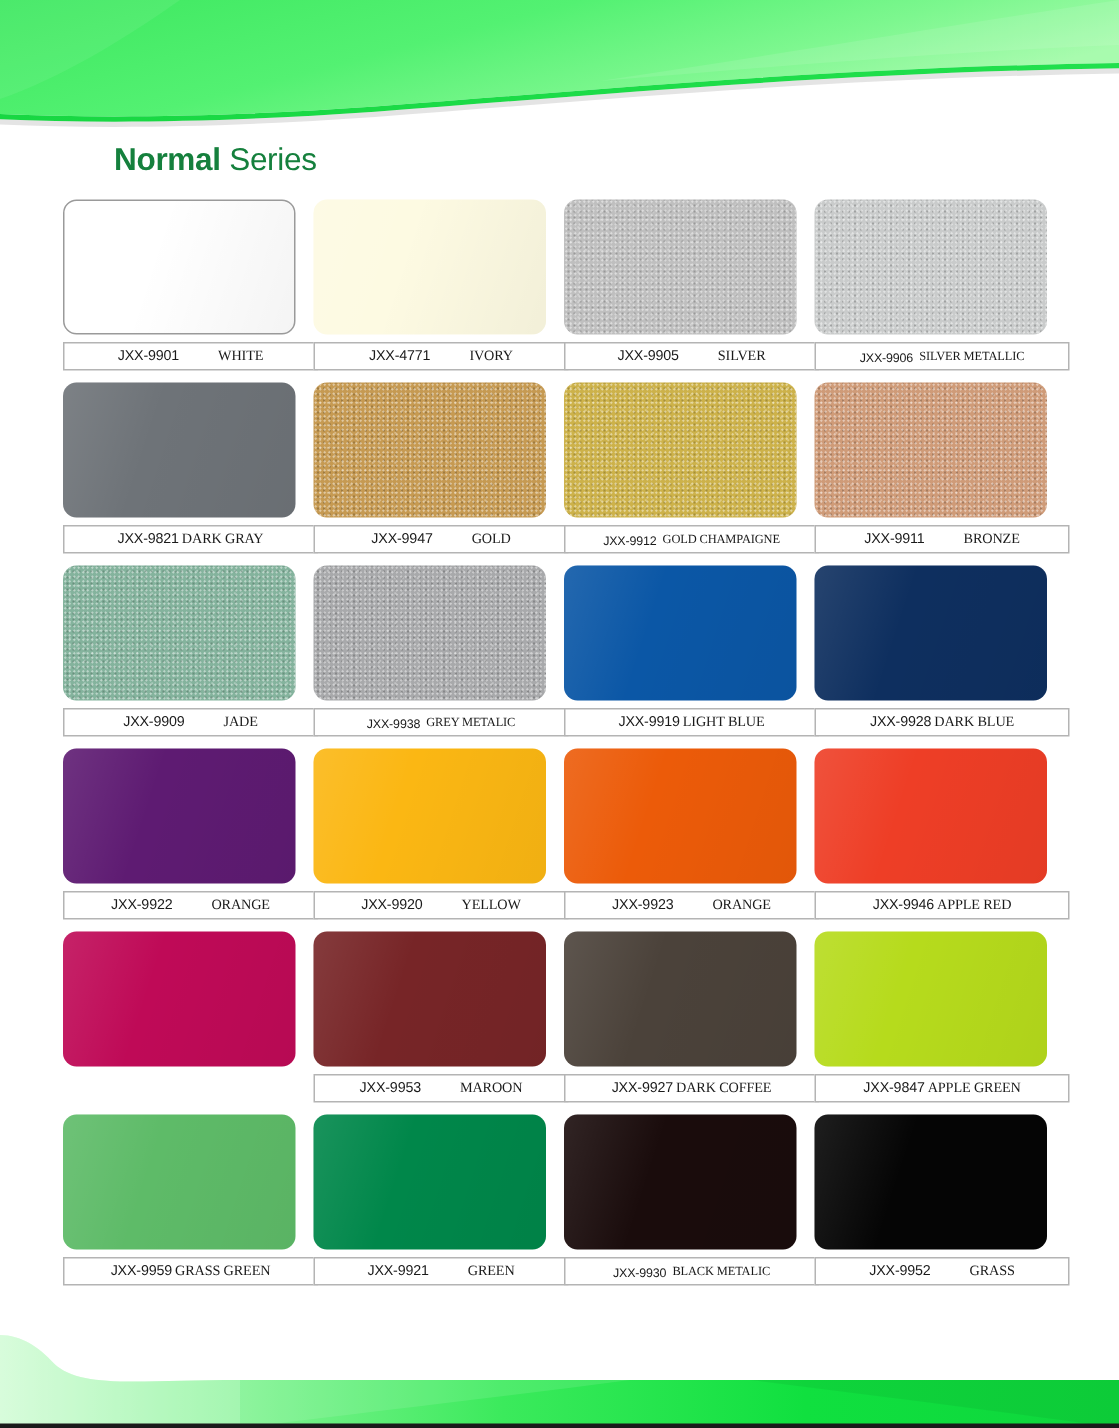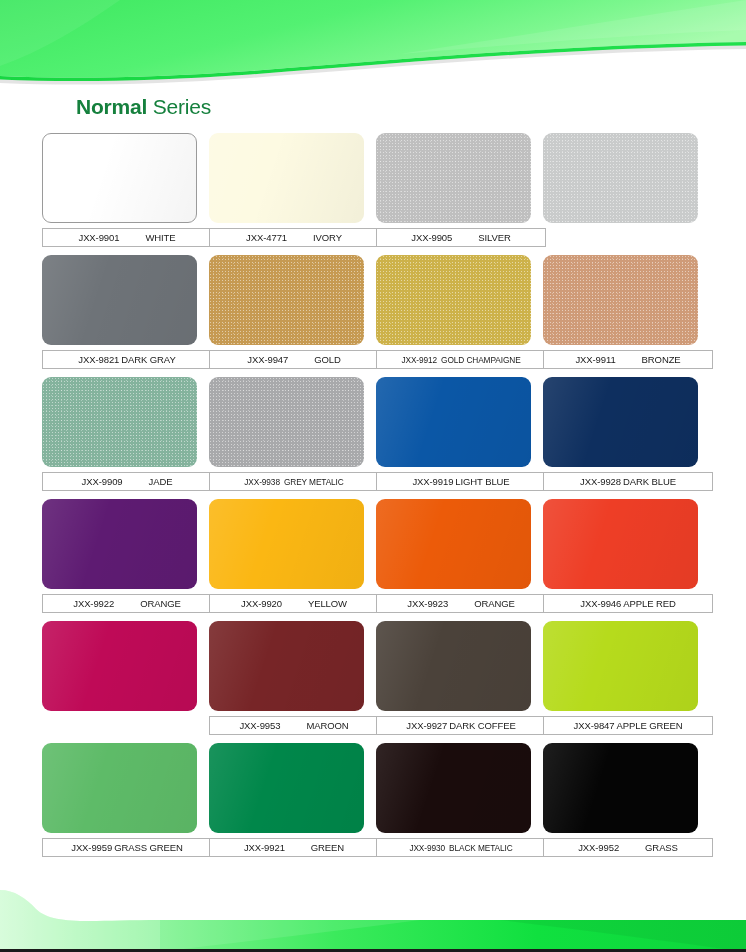--- a/index.html
+++ b/index.html
@@ -109,21 +109,21 @@
     align-items: center;
     justify-content: center;
     gap: 2px;
     font-size: 9.5px;
     color: #1a1a1a;
     white-space: nowrap;
     overflow: hidden;
     padding: 0 3px;
   }
   .swatch-label .code { letter-spacing: -0.1px; }
-  .swatch-label .name { letter-spacing: -0.1px; }
+  .swatch-label .name { letter-spacing: -0.1px; font-family: Liberation Serif, serif; }
   .swatch-label.tight { gap: 4px; font-size: 8.3px; }
   .swatch-label.wide  { gap: 26px; }
 </style>
 </head>
 <body>
 
 <svg id="header-wave" viewBox="0 0 746 92" preserveAspectRatio="none">
   <defs>
     <linearGradient id="gradHead" x1="0" y1="0" x2="1" y2="0.4">
       <stop offset="0%" stop-color="#3EE860"></stop>
@@ -185,20 +185,24 @@
       </div>
       <div class="swatch-cell">
         <div class="swatch-chip metallic" style="background: rgb(191, 191, 191);"></div>
         <div class="swatch-label wide">
           <span class="code">JXX-9905</span>
           <span class="name">SILVER</span>
         </div>
       </div>
       <div class="swatch-cell">
         <div class="swatch-chip metallic" style="background: rgb(201, 203, 203);"></div>
+        <div class="swatch-label tight">
+          <span class="code">JXX-9906</span>
+          <span class="name">SILVER METALLIC</span>
+        </div>
       </div>
       <div class="swatch-cell">
         <div class="swatch-chip sheen" style="background: rgb(110, 115, 120);"></div>
         <div class="swatch-label">
           <span class="code">JXX-9821</span>
           <span class="name">DARK GRAY</span>
         </div>
       </div>
       <div class="swatch-cell">
         <div class="swatch-chip metallic" style="background: rgb(198, 154, 82);"></div>

